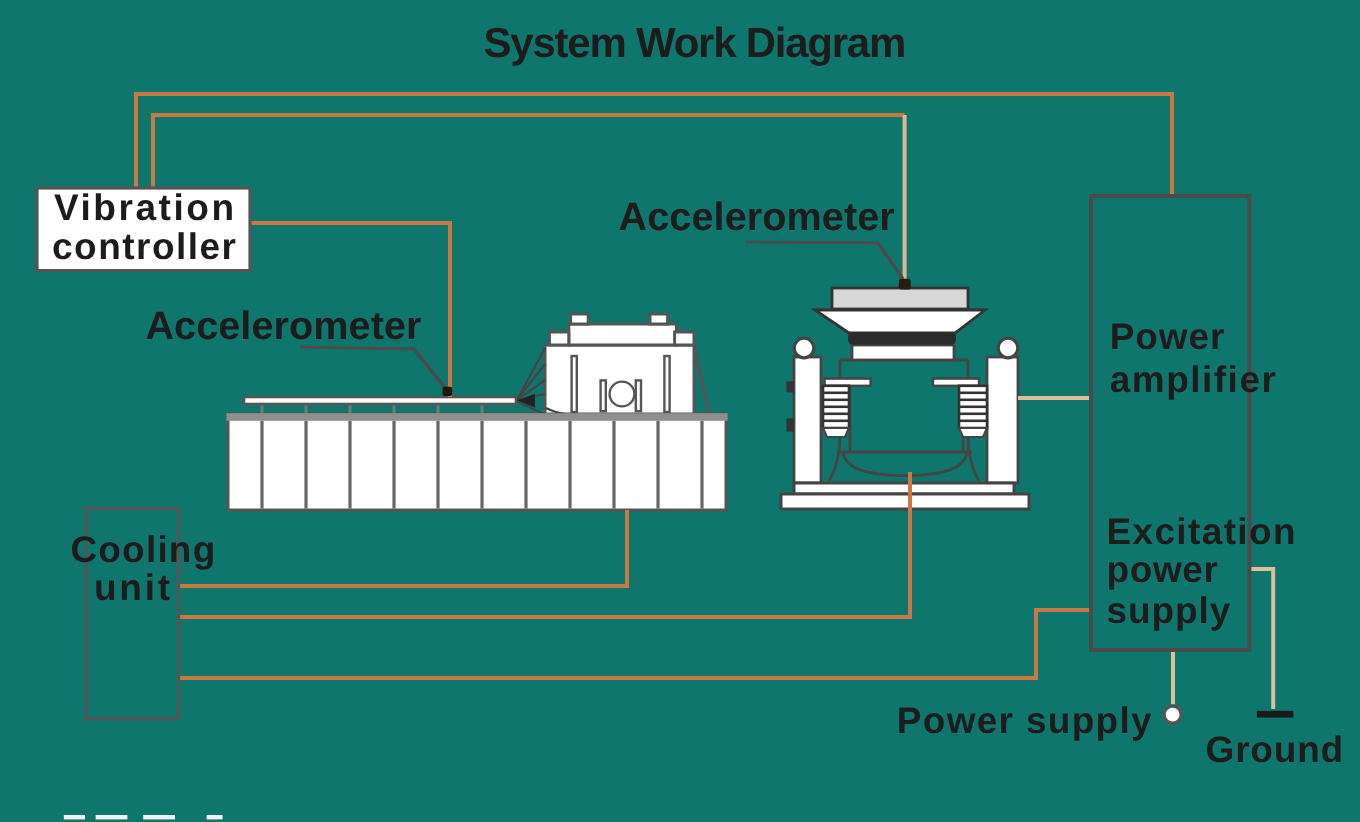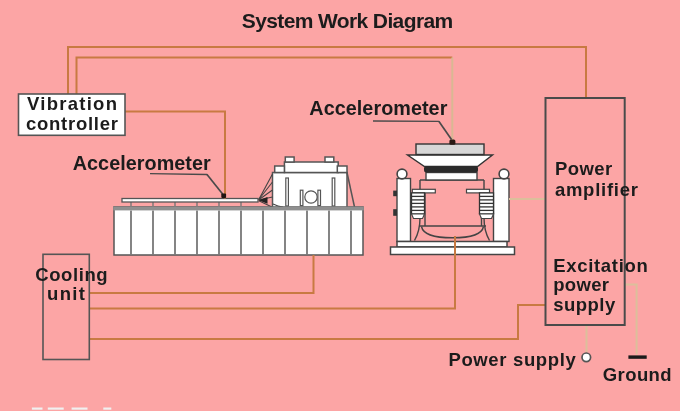--- a/index.html
+++ b/index.html
@@ -1,16 +1,16 @@
 <!DOCTYPE html>
 <html><head>
 <meta charset="utf-8">
 <style>
   html,body{margin:0;padding:0;background:#ffffff;}
-  #stage{position:relative;width:680px;height:411px;background:#fca5a5;overflow:hidden;}
+  #stage{position:relative;width:680px;height:411px;background:#0f766e;overflow:hidden;}
   svg{display:block;filter:contrast(100%);}
   text{font-family:"Liberation Sans",sans-serif;font-weight:bold;fill:#1c1c1c;}
 </style>
 </head>
 <body>
 <div id="stage">
 <svg width="680" height="411" viewBox="0 0 680 411">
 
   <g stroke="#555" stroke-width="1.5" fill="#fff">
 

